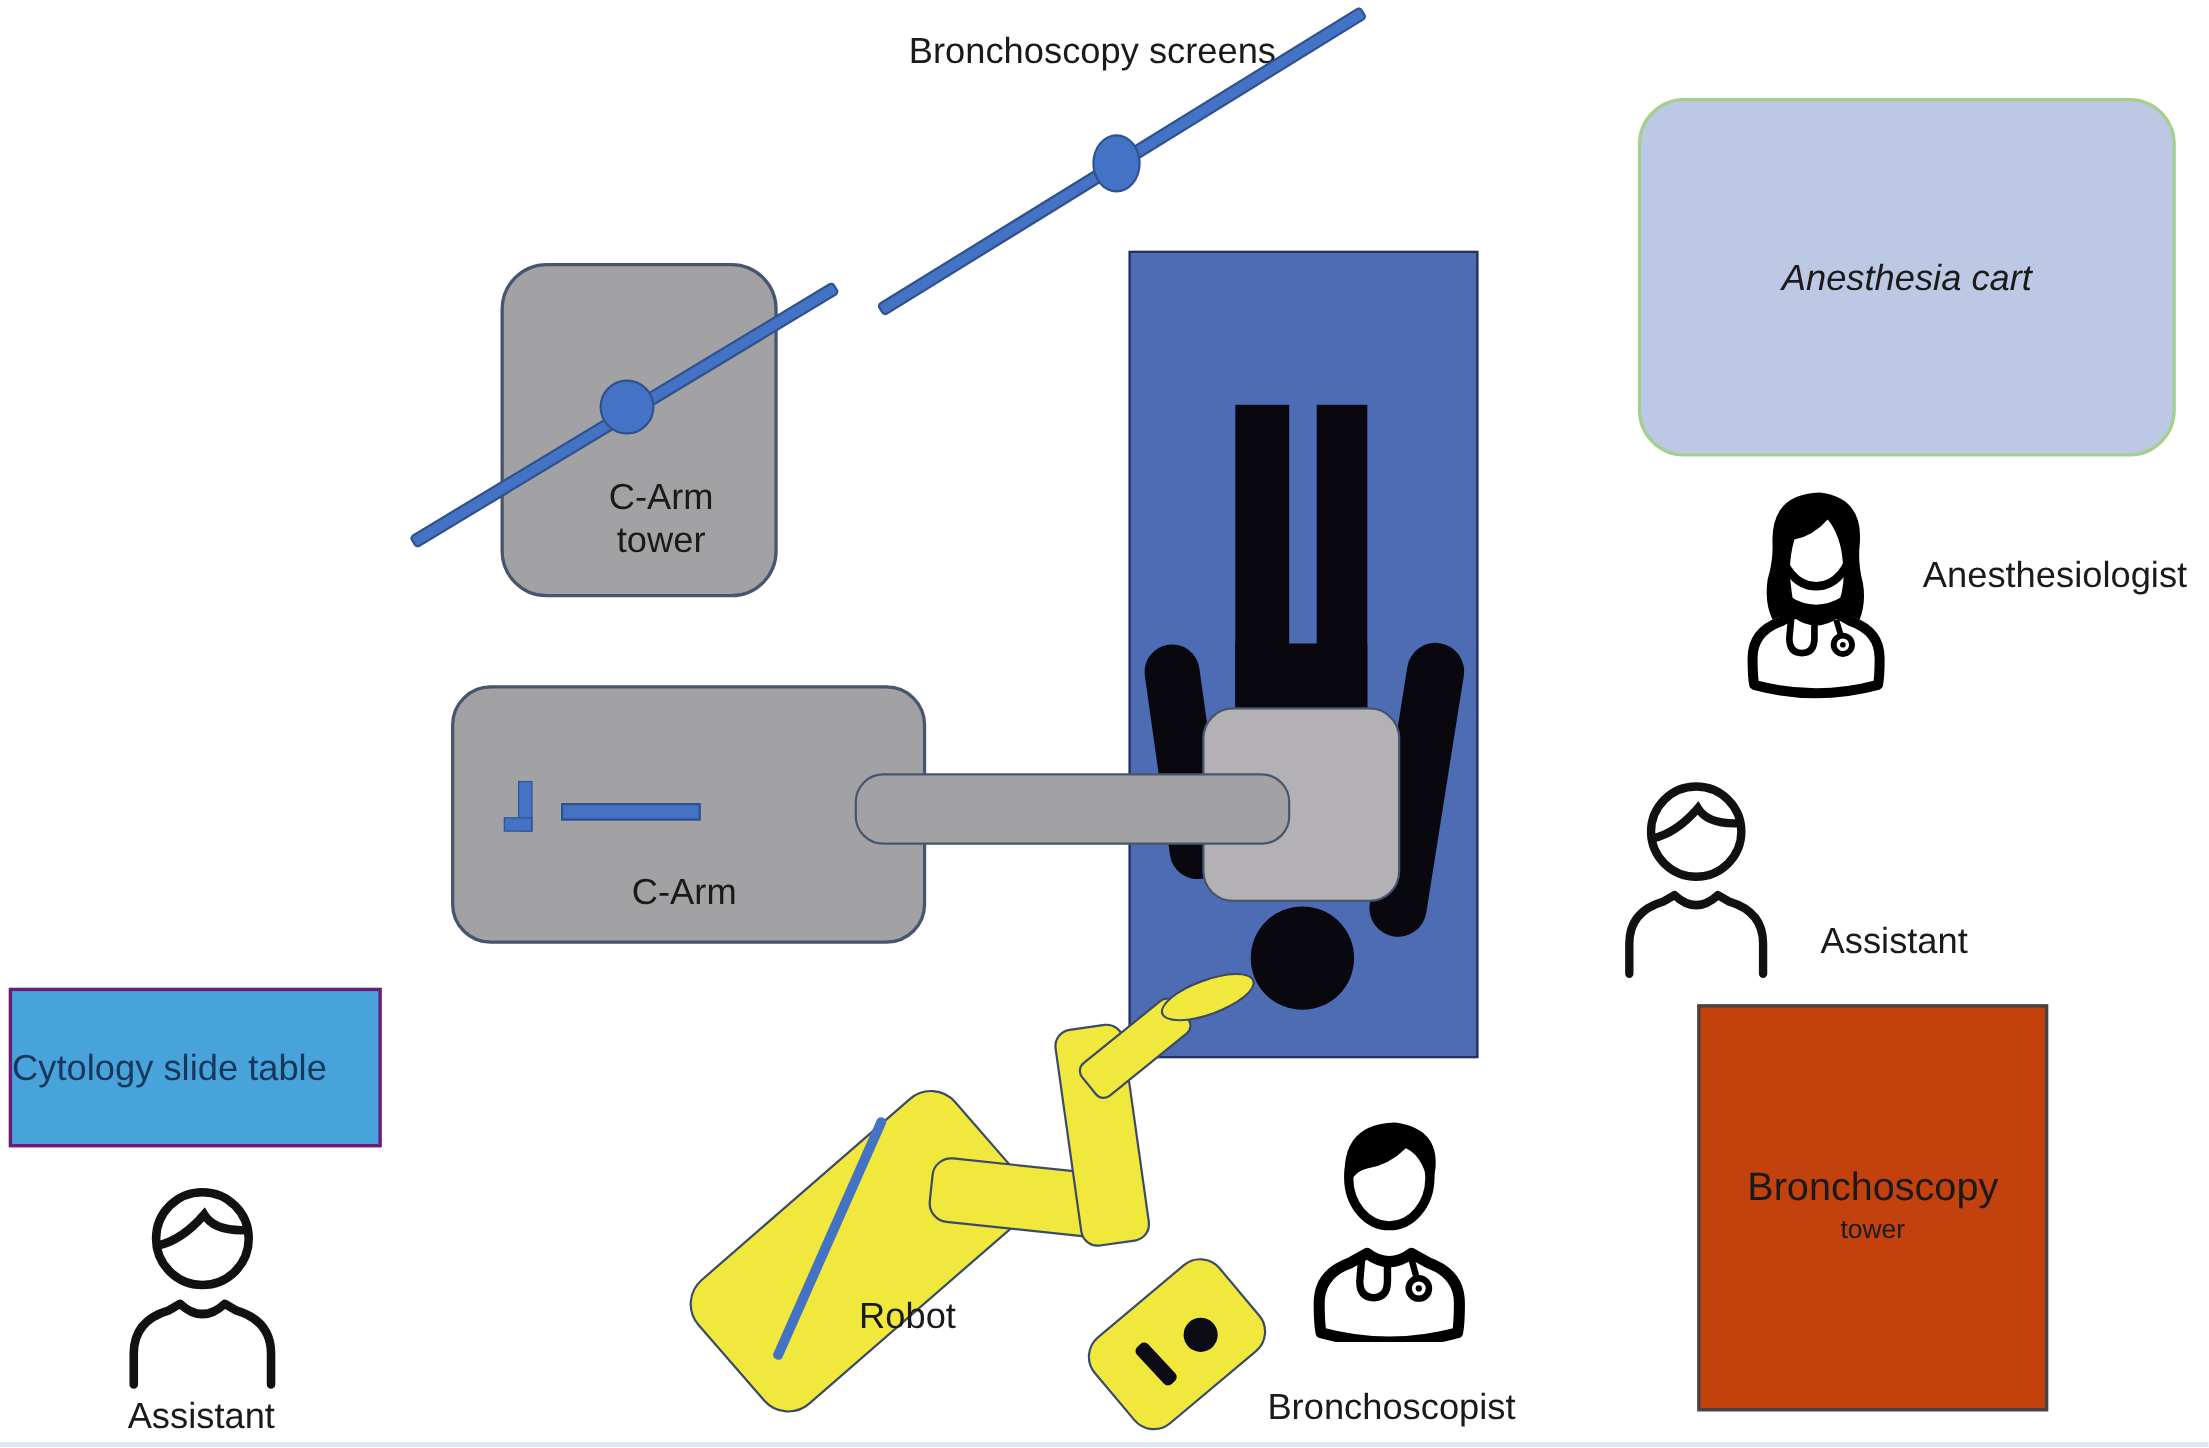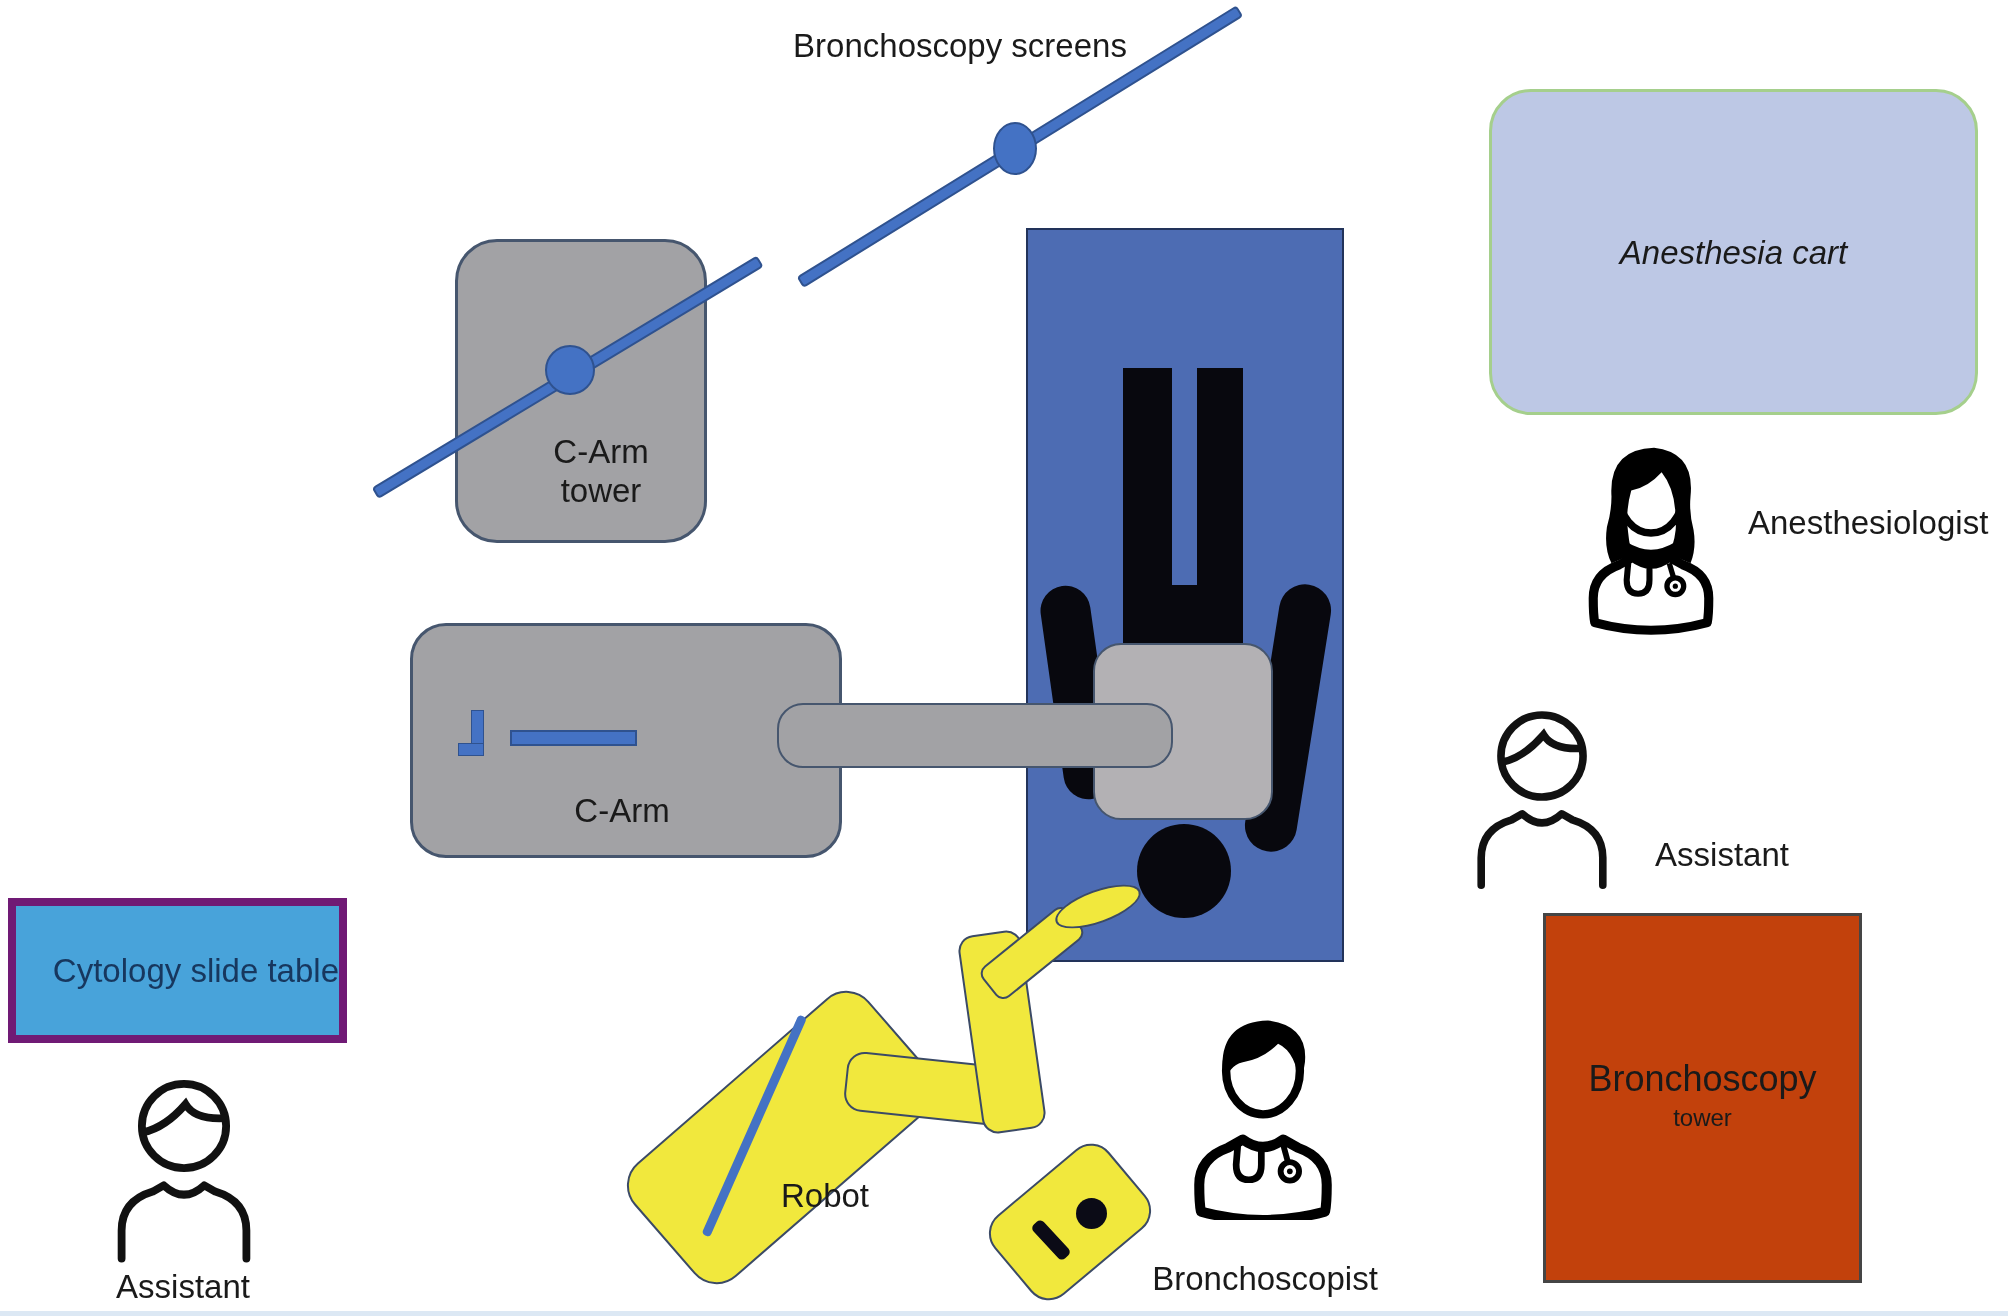--- a/index.html
+++ b/index.html
@@ -36,21 +36,21 @@
   .robo{
     background:#f1e83d;border:2.5px solid #3b4a66;
   }
   svg.person{position:absolute;}
 </style>
 </head>
 <body>
 
 <div class="canvas">
 
-  <div class="lbl" style="left:760px;top:26px;width:400px;">Bronchoscopy screens</div>
+  <div class="lbl" style="left:760px;top:26px;width:400px;text-align:right;">Bronchoscopy screens</div>
 
   <div class="shape equip" style="left:455px;top:239px;width:252px;height:304px;border-radius:42px;"></div>
 
   <div class="shape boom" style="left:375px;top:487px;width:450px;transform:rotate(-31.1deg);"></div>
   <div class="shape monitor-ellipse" style="left:545px;top:345px;width:50px;height:50px;"></div>
 
   <div class="lbl" style="left:481px;top:432px;width:240px;">
     <div>C-Arm</div>
     <div>tower</div>
   </div>
@@ -103,22 +103,22 @@
   <div class="shape robo" style="left:995px;top:1170px;width:150px;height:104px;border-radius:24px;transform:rotate(-40deg);"></div>
   <div class="shape" style="left:1076px;top:1198px;width:31px;height:31px;border-radius:50%;background:#0b0b16;"></div>
   <div class="shape" style="left:1028px;top:1233px;width:46px;height:14px;border-radius:5px;background:#0b0b16;transform:rotate(47deg);"></div>
 
   <div class="shape" style="left:1543px;top:913px;width:319px;height:370px;background:#c2410c;border:3.5px solid #454545;
               display:flex;flex-direction:column;align-items:center;justify-content:center;">
     <span class="lbl" style="position:static;font-size:36px;">Bronchoscopy</span>
     <span class="lbl" style="position:static;font-size:24px;">tower</span>
   </div>
 
-  <div class="shape" style="left:8px;top:898px;width:339px;height:145px;background:#48a3da;border:8px solid #701a75;
-              display:flex;align-items:center;justify-content:flex-end;">
+  <div class="shape" style="left:8px;top:898px;width:339px;height:145px;background:#48a3da;border:3px solid #701a75;
+              display:flex;align-items:center;justify-content:flex-start;">
     <span class="lbl" style="position:static;color:#17375e;">Cytology slide table</span>
   </div>
 
   <svg class="person" style="left:1575px;top:436px;" width="152" height="200" viewBox="0 0 100 124">
     <ellipse cx="50" cy="35" rx="21" ry="25" fill="#ffffff" stroke="#000000" stroke-width="5"></ellipse>
     <path d="M13 119 Q12 114 12 103 Q12 87 29 81 L38 76 Q50 85 62 76 L71 81 Q88 87 88 103 Q88 114 87 119 Q50 129 13 119 Z" fill="#ffffff" stroke="#000000" stroke-width="6" stroke-linejoin="round"></path>
     <path d="M24 36 Q22 5 52 4 Q79 7 76 36 Q75 47 78 58 Q80 70 76 80 L62 74 Q68 60 66 46 Q65 30 57 20 Q48 30 37 32 Q33 46 35 60 Q36 70 38 74 L24 80 Q19 70 21 56 Q24 46 24 36 Z" fill="#000000"></path>
     <path d="M34 66 Q50 76 66 66 L69 76 Q50 86 31 76 Z" fill="#000000"></path>
     <path d="M35 80 L34 91 Q34 100 41.5 100 Q49 100 49 91 L49 84" fill="none" stroke="#000000" stroke-width="4" stroke-linecap="round"></path>
     <line x1="62" y1="80" x2="65" y2="90" stroke="#000000" stroke-width="3.5"></line>

